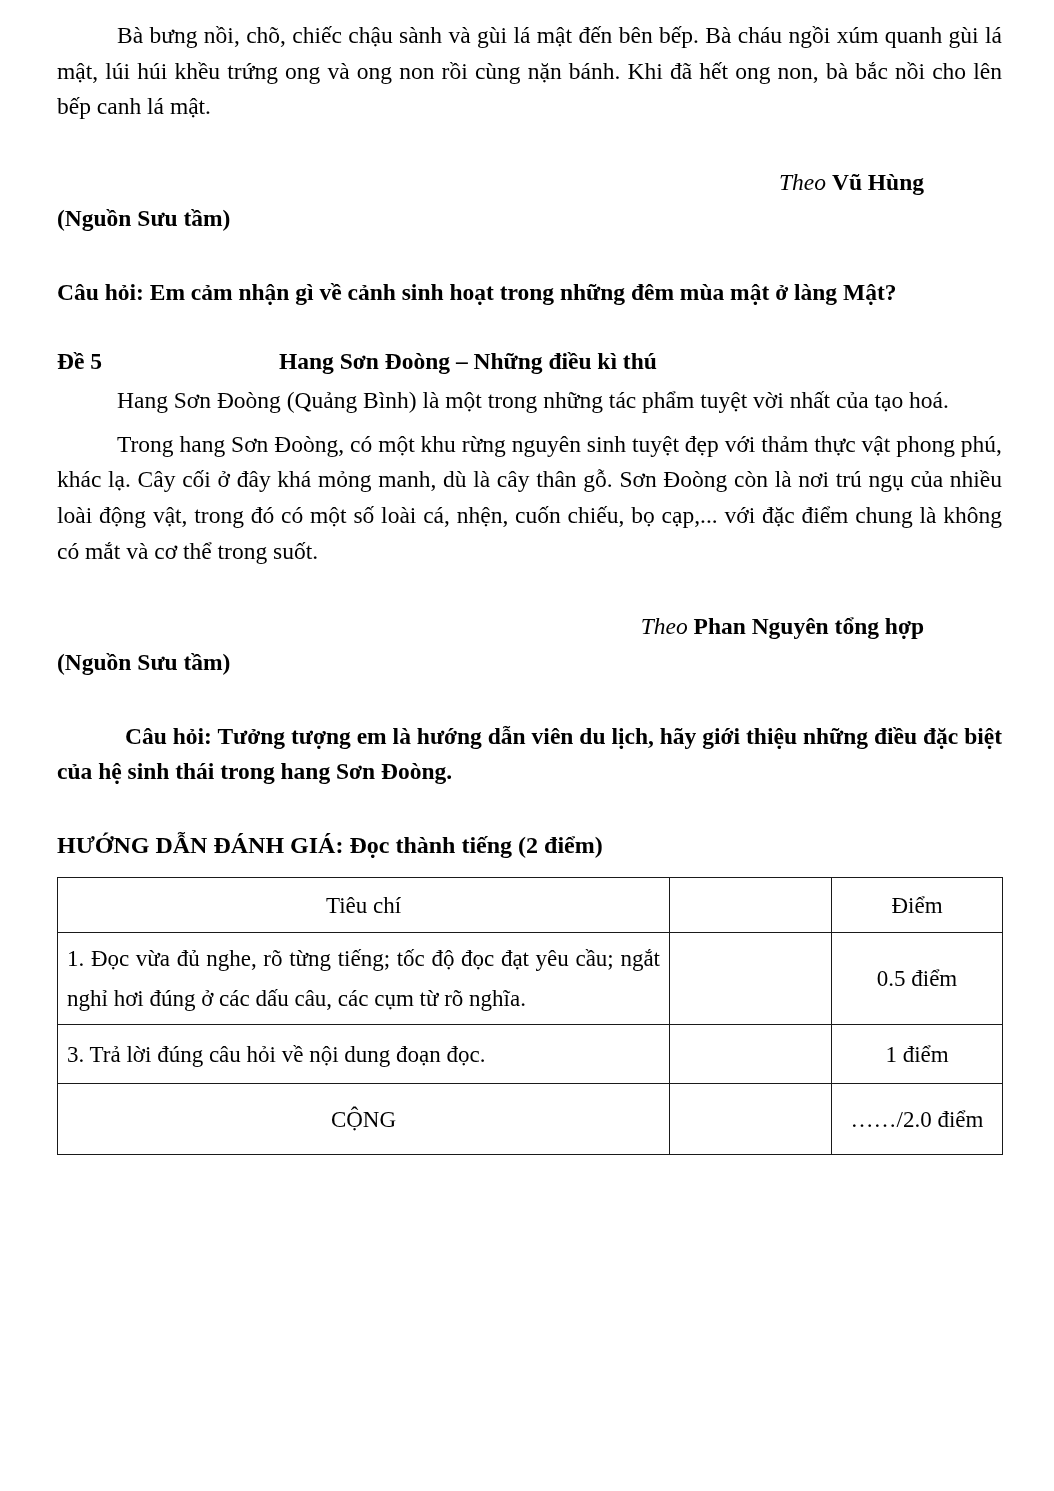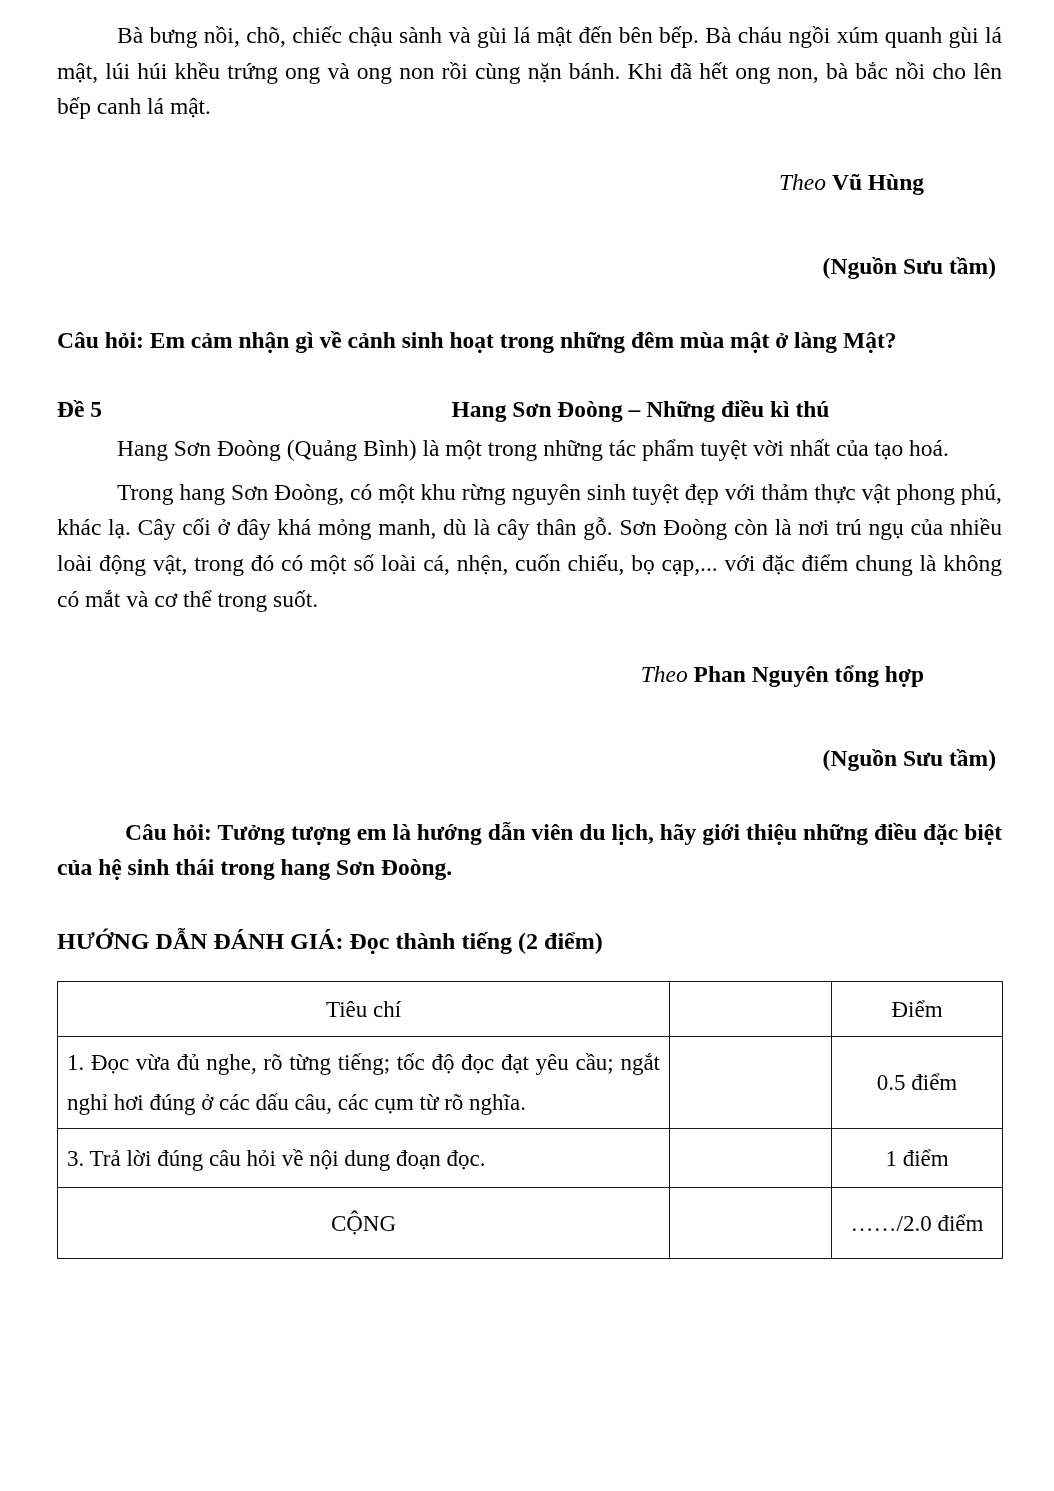--- a/index.html
+++ b/index.html
@@ -49,23 +49,21 @@
     font-size: 23.5px;
     line-height: 1.52;
     text-align: right;
     padding-right: 78px;
     margin-top: 40px;
   }
   .source {
     font-size: 23.5px;
     font-weight: bold;
     line-height: 1.52;
-    text-align: right;
     padding-right: 6px;
-    margin-top: 48px;
   }
 
   .spacer-lg { height: 38px; }
   .spacer-xs { height: 8px; }
 
   .question {
     font-size: 23.5px;
     font-weight: bold;
     line-height: 1.5;
     text-align: justify;
@@ -77,33 +75,32 @@
     align-items: baseline;
     font-size: 23.5px;
     font-weight: bold;
   }
   .de-label {
     width: 222px;
     flex: 0 0 222px;
   }
   .de-title {
     flex: 1 1 auto;
-    text-align: center;
   }
 
   .section-head {
     font-size: 24px;
     font-weight: bold;
     line-height: 1.5;
   }
 
   table.rubric {
     border-collapse: collapse;
     width: 945px;
-    margin-top: 22px;
+    margin-top: 14px;
     table-layout: fixed;
     border-radius: 25px;
   }
   table.rubric td, table.rubric th {
     border: 1.6px solid #1a1a1a;
     font-size: 23px;
     padding: 6px 9px;
     vertical-align: middle;
     font-weight: normal;
     line-height: 1.72;

